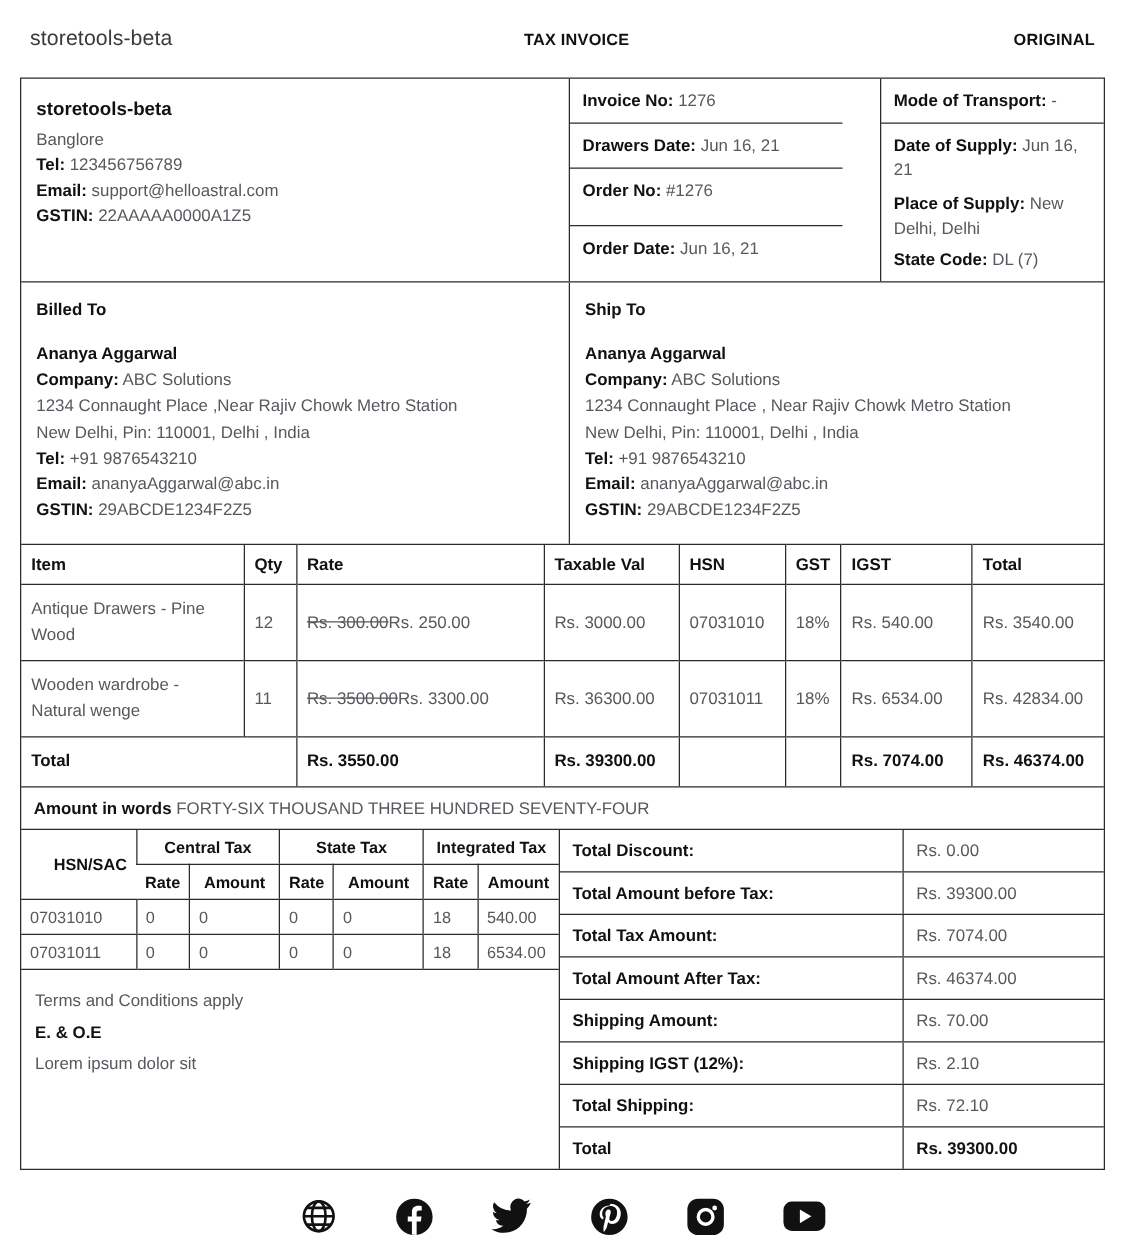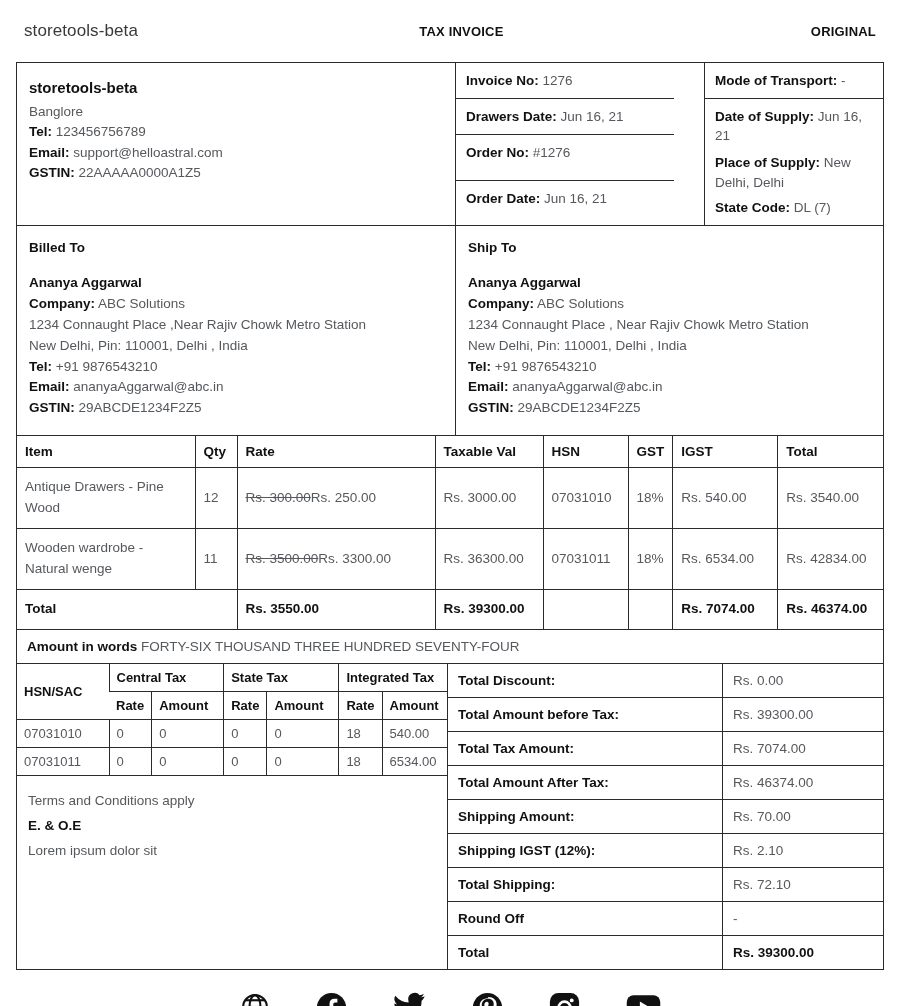--- a/index.html
+++ b/index.html
@@ -111,22 +111,22 @@
 
   .hsn { border-collapse: collapse; width: 100%; }
   .hsn th, .hsn td {
     border-left: 1.5px solid #2b2b2b;
     border-bottom: 1.5px solid #2b2b2b;
     font-size: 13px;
     padding: 6px 7px;
     text-align: left;
   }
   .hsn tr > :first-child { border-left: none; }
-  .hsn th { font-weight: bold; color: #111; text-align: left; }
-  .hsn th.lft { text-align: left; }
+  .hsn th { font-weight: bold; color: #111; text-align: center; }
+  .hsn th.lft { text-align: right; }
   .hsn td { color: #55585c; }
 
   .terms {
     flex: 1;
     padding: 13px 11px;
     font-size: 13.5px;
     line-height: 1.85;
     color: #55585c;
   }
   .terms .b { font-weight: bold; color: #111; }
@@ -405,24 +405,20 @@
         <div class="v">Rs. 70.00</div>
       </div>
       <div class="sum-row">
         <div class="k">Shipping IGST (12%):</div>
         <div class="v">Rs. 2.10</div>
       </div>
       <div class="sum-row">
         <div class="k">Total Shipping:</div>
         <div class="v">Rs. 72.10</div>
       </div>
-      <div class="sum-row">
-        <div class="k">Round Off</div>
-        <div class="v">-</div>
-      </div>
       <div class="sum-row grand">
         <div class="k">Total</div>
         <div class="v">Rs. 39300.00</div>
       </div>
     </div>
 
   </div>
 </div>
 
 <div class="socials">

